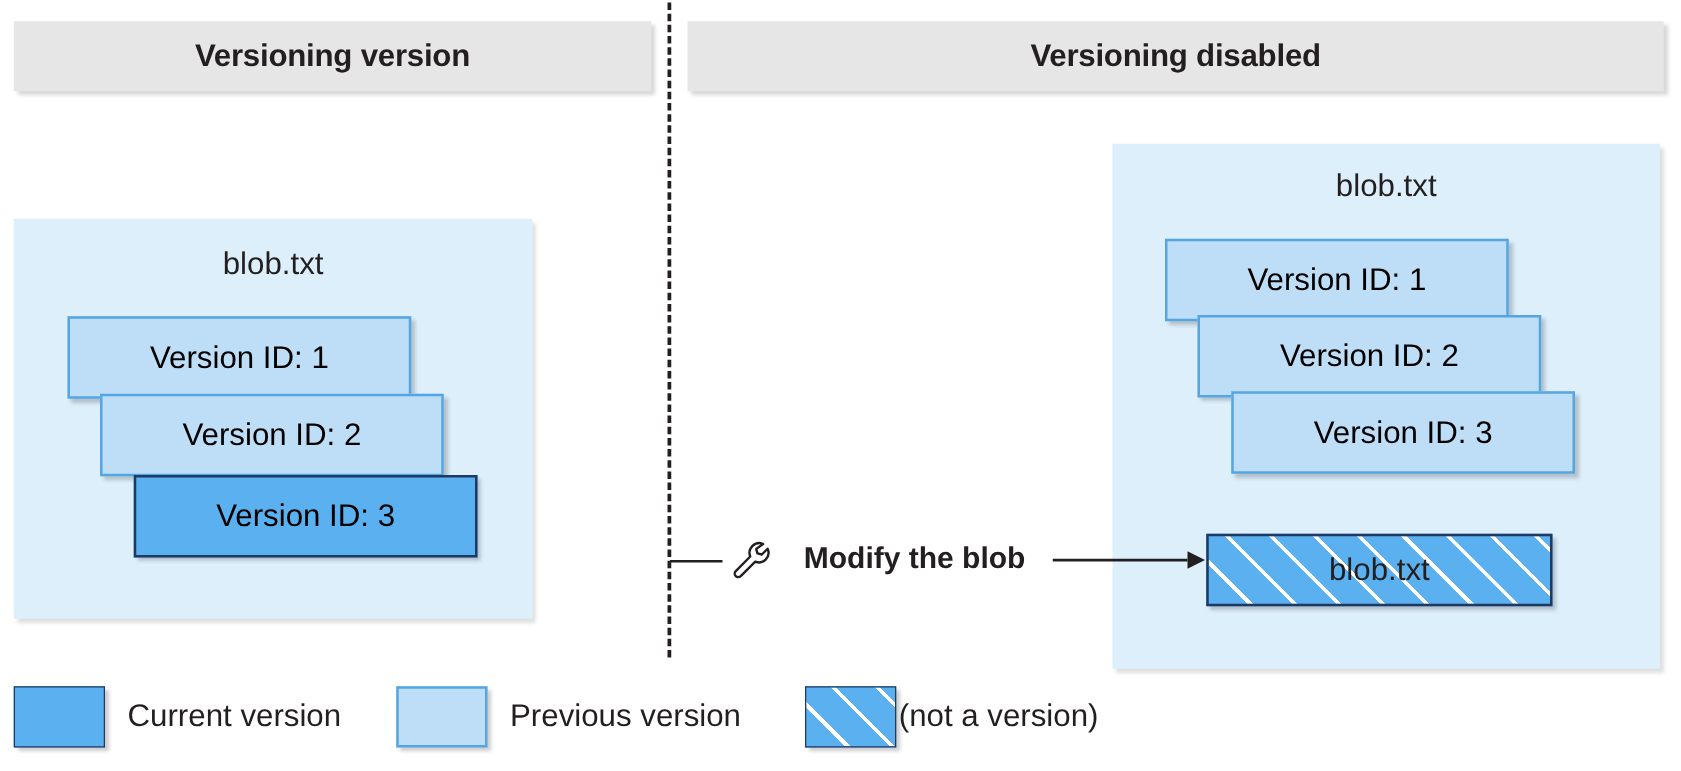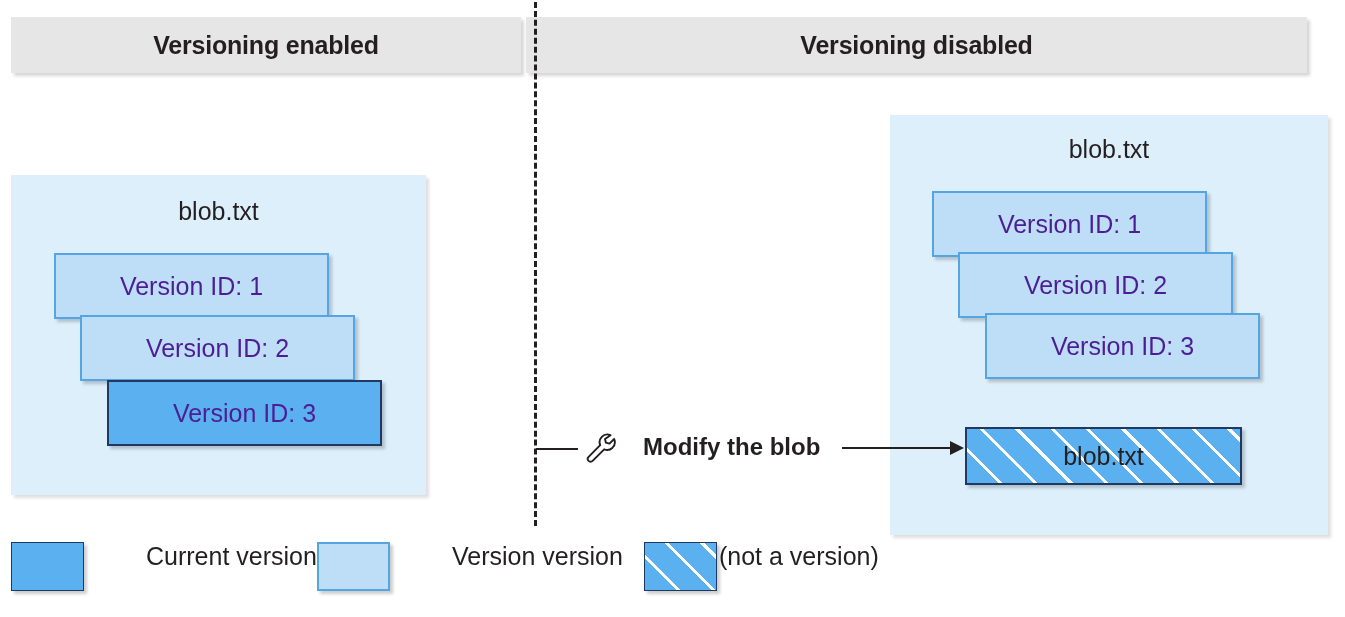--- a/index.html
+++ b/index.html
@@ -31,21 +31,21 @@
     box-shadow: 3px 3px 3px rgba(0,0,0,0.16);
     display: flex;
     align-items: center;
     justify-content: center;
     font-weight: bold;
     font-size: 25px;
     letter-spacing: -0.2px;
     color: #231f20;
   }
   #header-left  { left: 11px;  top: 17px; width: 510px; height: 56px; }
-  #header-right { left: 526px; top: 17px; width: 781px; height: 56px; justify-content: center; }
+  #header-right { left: 550px; top: 17px; width: 781px; height: 56px; justify-content: center; }
 
   
   #divider {
     position: absolute;
     left: 534px;
     top: 2px;
     width: 0;
     height: 524px;
     border-left: 3px dashed #231f20;
   }
@@ -72,21 +72,21 @@
   #container-right .container-title { top: 20px; }
 
   
   .version-box {
     position: absolute;
     box-sizing: border-box;
     display: flex;
     align-items: center;
     justify-content: center;
     font-size: 25px;
-    color: #4c1d95;
+    color: #000000;
     box-shadow: 3px 3px 3px rgba(0,0,0,0.20);
   }
   .version-box.previous {
     background: #bddef6;
     border: 2px solid #55a5e2;
   }
   .version-box.current {
     background: #5bb0ef;
     border: 2px solid #1f3864;
   }
@@ -169,23 +169,22 @@
     position: absolute;
     left: 11px;
     top: 542px;
     width: 1100px;
     height: 62px;
   }
   .legend-entry {
     position: absolute;
     top: 0;
     display: flex;
-    align-items: flex-start;
+    align-items: center;
     height: 62px;
-    gap: 44px;
   }
   .legend-swatch {
     box-sizing: border-box;
     width: 73px;
     height: 49px;
     box-shadow: 3px 3px 3px rgba(0,0,0,0.20);
     flex: none;
   }
   .legend-swatch.current {
     background: #5bb0ef;
@@ -215,21 +214,21 @@
   #legend-entry-0 { left: 0px; }
   #legend-entry-1 { left: 306px; }
   #legend-entry-2 { left: 633px; }
 </style>
 </head>
 <body>
 
 <div id="canvas">
 
   <div class="header-bar" id="header-left">
-    <span>Versioning enabled</span>
+    <span>Versioning version</span>
   </div>
 
   <div class="header-bar" id="header-right">
     <span>Versioning disabled</span>
   </div>
 
   <div id="divider"></div>
 
   <div class="blob-container" id="container-left">
     <div class="container-title">blob.txt</div>
@@ -282,21 +281,21 @@
 
   <div id="legend">
 
     <div class="legend-entry" id="legend-entry-0">
       <div class="legend-swatch current"></div>
       <div class="legend-label">Current version</div>
     </div>
 
     <div class="legend-entry" id="legend-entry-1">
       <div class="legend-swatch previous"></div>
-      <div class="legend-label">Version version</div>
+      <div class="legend-label">Previous version</div>
     </div>
 
     <div class="legend-entry" id="legend-entry-2">
       <div class="legend-swatch hatched"></div>
       <div class="legend-label">Blob (not a version)</div>
     </div>
 
   </div>
 
 </div>

